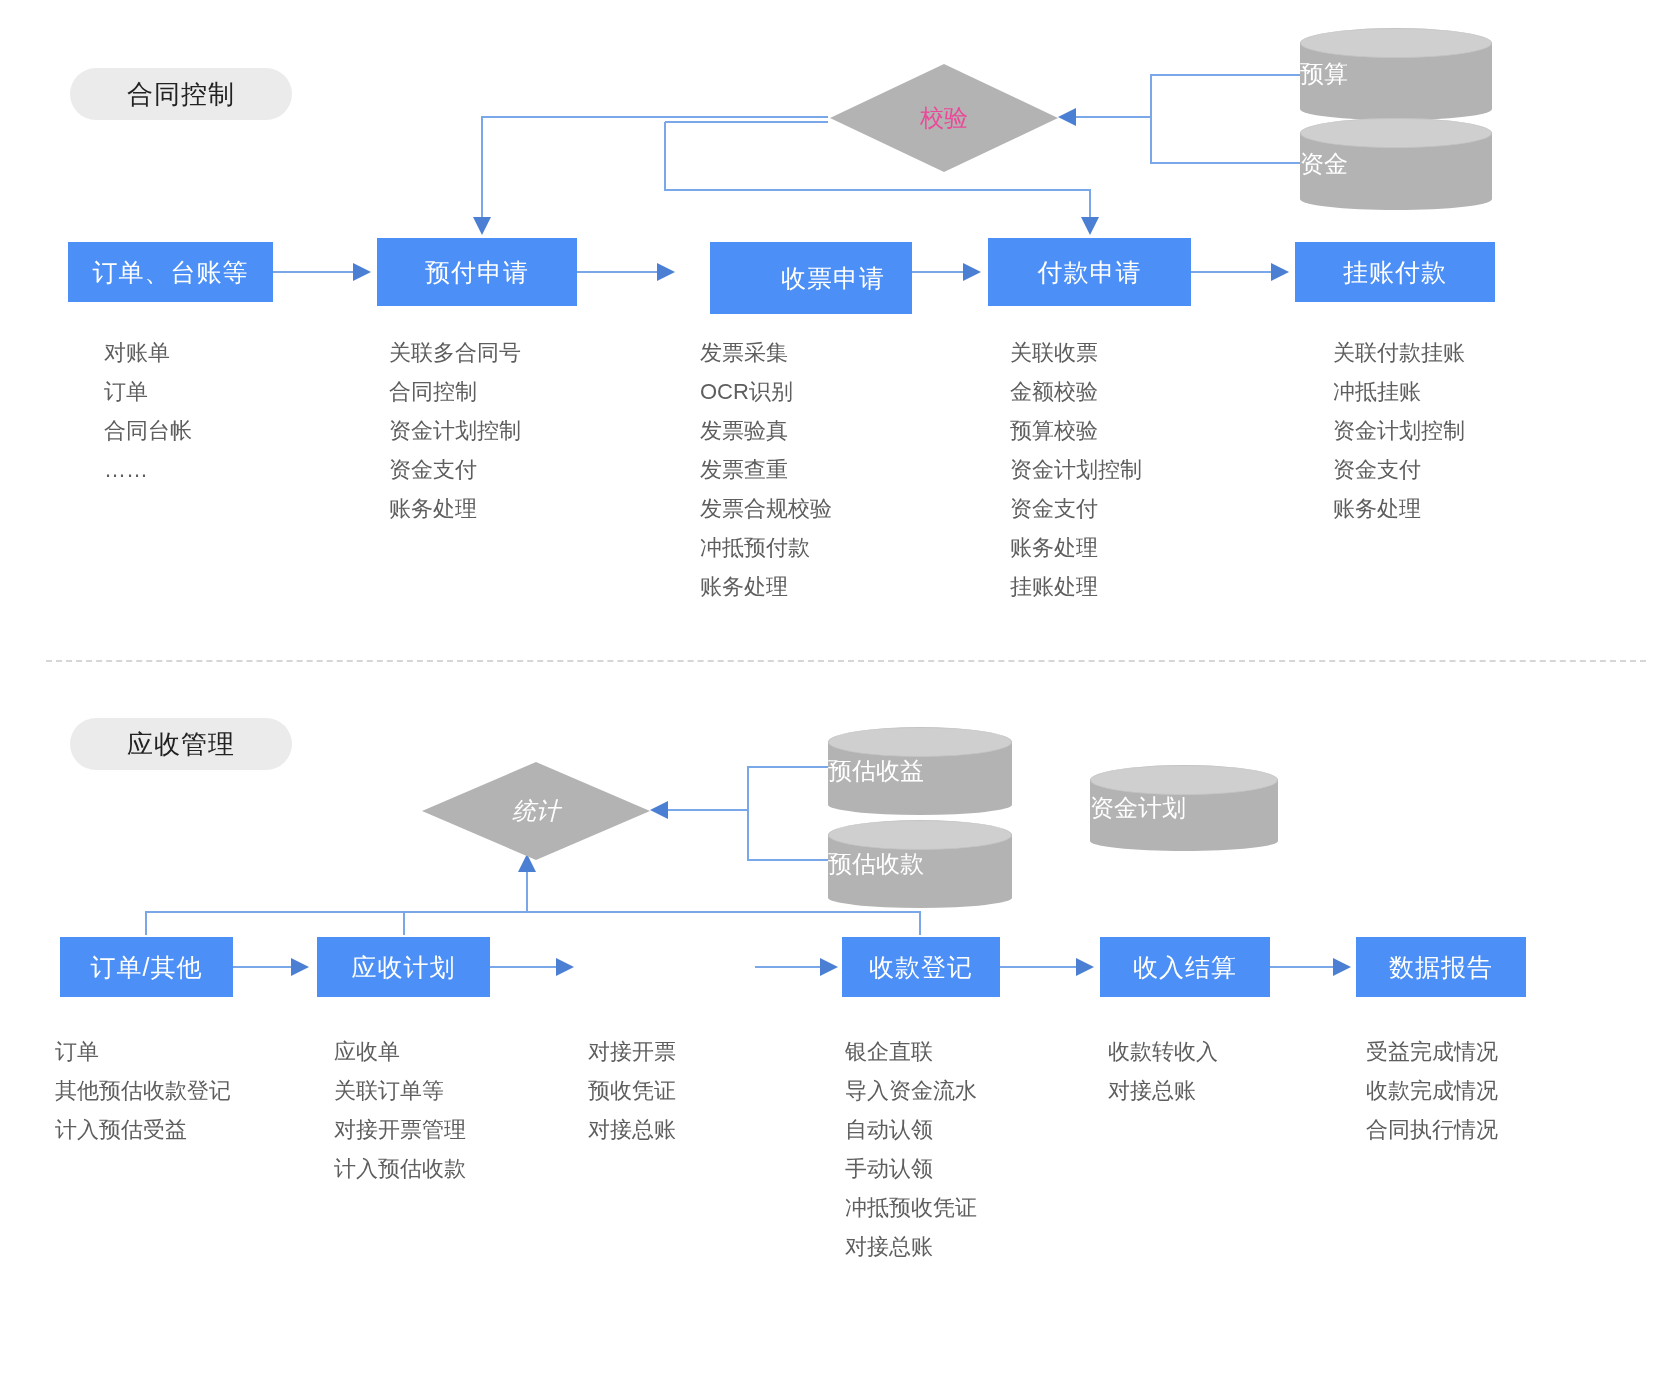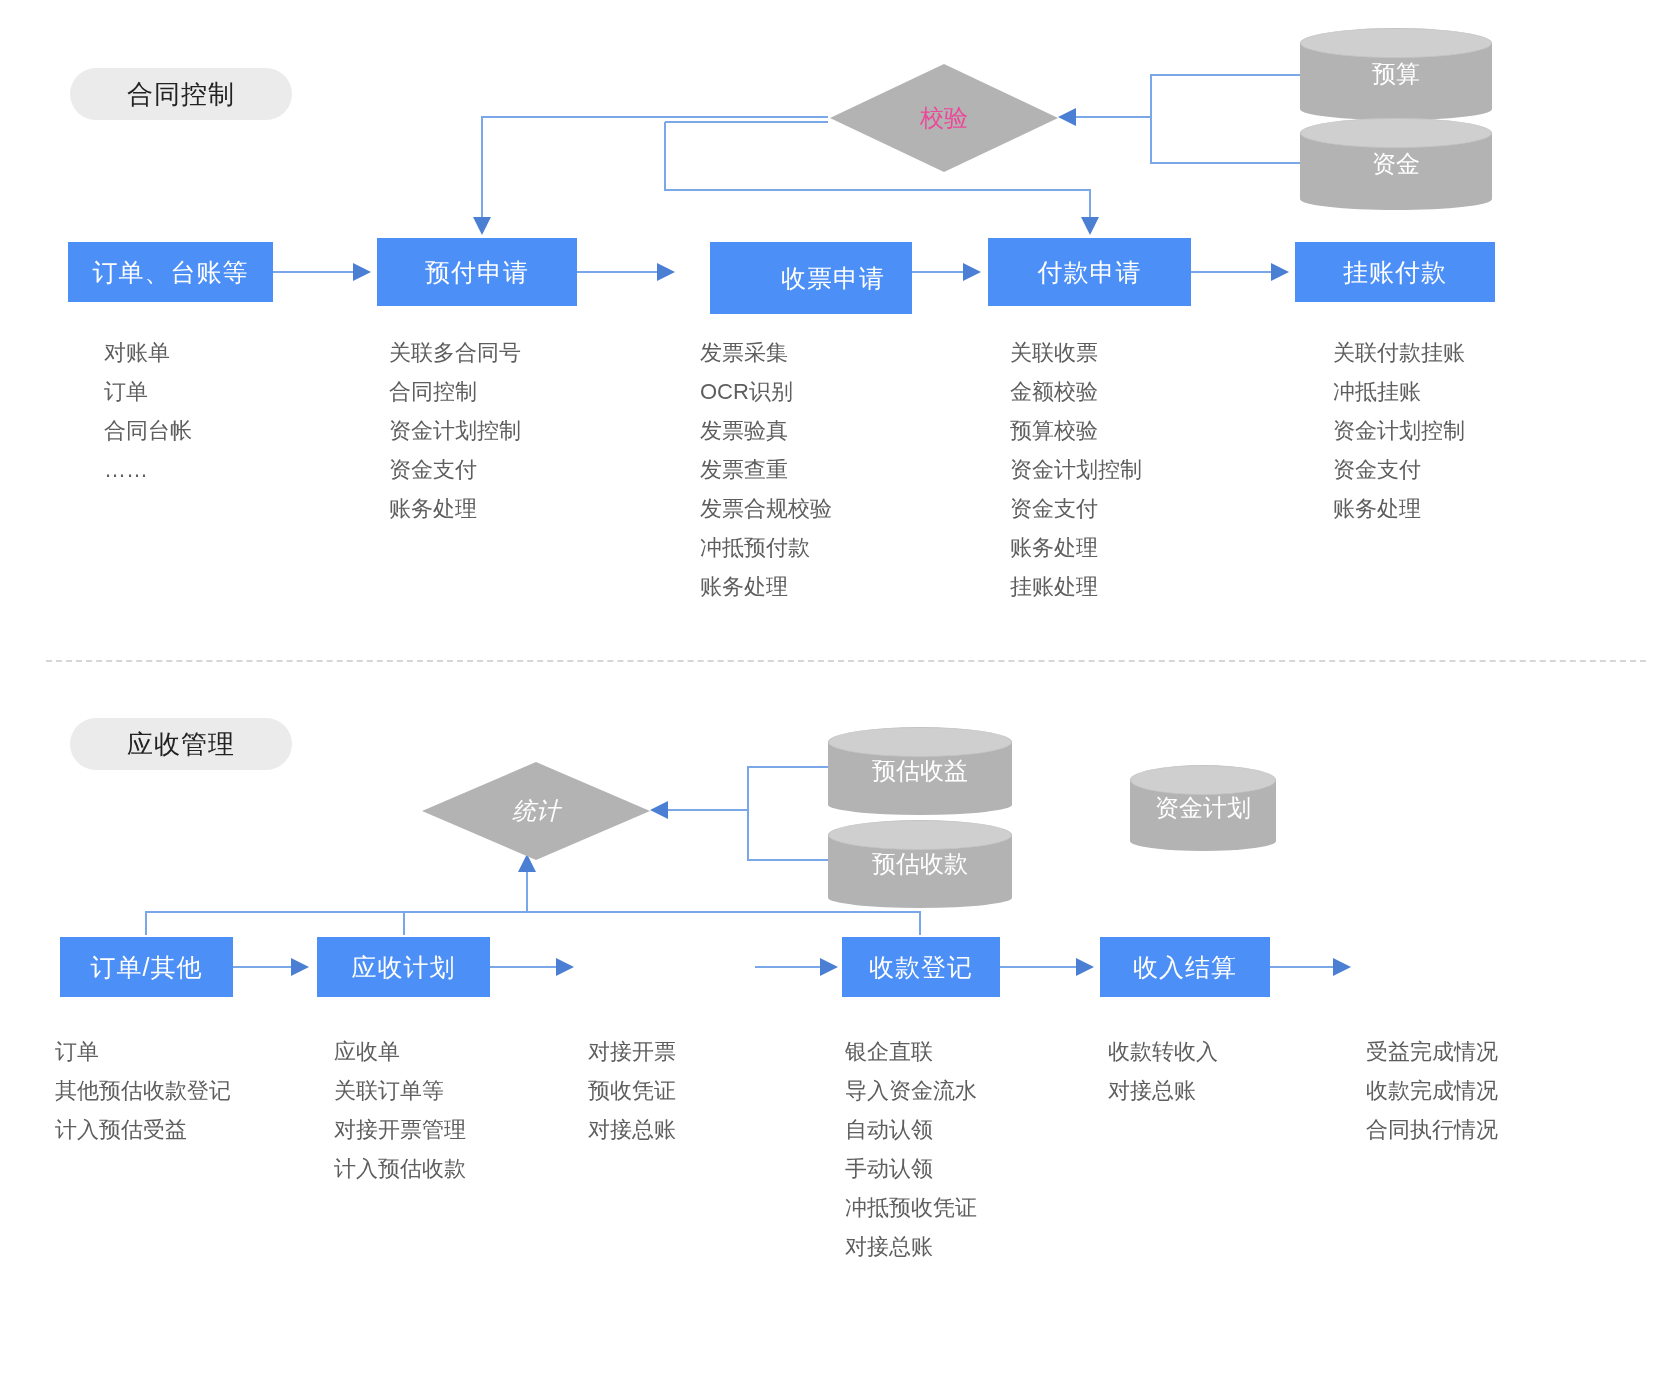--- a/index.html
+++ b/index.html
@@ -34,21 +34,21 @@
     display:flex;align-items:center;justify-content:center;
     font-size:25px;
     letter-spacing:1px;
     box-sizing:border-box;
   }
 
   .cyl{
     position:absolute;
     color:#ffffff;
     font-size:24px;
-    display:flex;align-items:center;justify-content:center;
+    display:flex;align-items:center;justify-content:flex-start;
     box-sizing:border-box;
   }
   .cyl .body{
     position:absolute;left:0;right:0;top:14px;bottom:0;
     background:#b3b3b3;
     border-radius:0 0 50% 50%/0 0 14% 14%;
   }
   .cyl .top{
     position:absolute;left:0;right:0;top:0;height:30px;
     background:#cfcfcf;
@@ -209,37 +209,40 @@
   <div class="cyl" style="left:828px;top:727px;width:184px;height:88px;">
     <div class="body"></div>
     <div class="top"></div>
     <div class="lbl">预估收益</div>
   </div>
   <div class="cyl" style="left:828px;top:820px;width:184px;height:88px;">
     <div class="body"></div>
     <div class="top"></div>
     <div class="lbl">预估收款</div>
   </div>
-  <div class="cyl" style="left:1090px;top:765px;width:146px;height:86px;margin-left:40px;">
+  <div class="cyl" style="left:1090px;top:765px;width:188px;height:86px;">
     <div class="body"></div>
     <div class="top"></div>
     <div class="lbl">资金计划</div>
   </div>
 
   <div class="pbox" style="left:60px;top:937px;width:173px;height:60px;">
     <span>订单/其他</span>
   </div>
   <div class="pbox" style="left:317px;top:937px;width:173px;height:60px;">
     <span>应收计划</span>
   </div>
   <div class="pbox" style="left:842px;top:937px;width:158px;height:60px;">
     <span>收款登记</span>
   </div>
   <div class="pbox" style="left:1100px;top:937px;width:170px;height:60px;">
     <span>收入结算</span>
+  </div>
+  <div class="pbox" style="left:1356px;top:937px;width:170px;height:60px;">
+    <span>数据报告</span>
   </div>
 
   <div class="bullets" style="left:55px;top:1032px;">
     <div>订单</div>
     <div>其他预估收款登记</div>
     <div>计入预估受益</div>
   </div>
   <div class="bullets" style="left:334px;top:1032px;">
     <div>应收单</div>
     <div>关联订单等</div>

